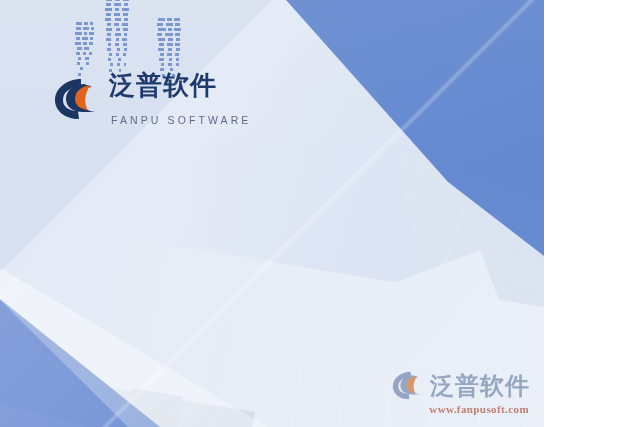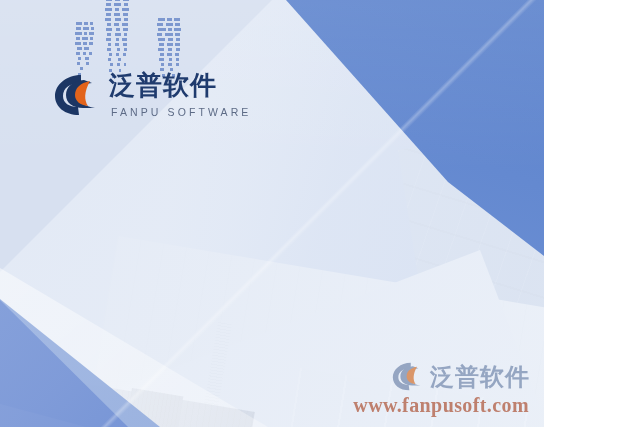--- a/index.html
+++ b/index.html
@@ -260,21 +260,21 @@
     font-weight: 700;
     font-size: 26px;
     letter-spacing: 1px;
     color: #1f3b6e;
   }
   .logo-en {
     font-family: "Liberation Sans", "DejaVu Sans", sans-serif;
     font-size: 10.5px;
     letter-spacing: 3.1px;
     color: #5d6b86;
-    margin-top: 9px;
+    margin-top: 17px;
     margin-left: 2px;
   }
 
   
   .headline {
     position: absolute;
     left: 42px;
     top: 186px;
     font-family: "Liberation Sans", "DejaVu Sans", sans-serif;
     font-weight: 700;
@@ -304,21 +304,21 @@
     font-family: "Liberation Sans", "DejaVu Sans", sans-serif;
     font-weight: 700;
     font-size: 24px;
     color: #8a9cbb;
     letter-spacing: 1px;
     line-height: 1;
   }
   .wm-url {
     font-family: "Liberation Serif", "DejaVu Serif", serif;
     font-weight: 700;
-    font-size: 20px;
+    font-size: 11px;
     color: #b9715c;
     letter-spacing: .4px;
     line-height: 1;
     margin-top: 4px;
     margin-right: 1px;
   }
 </style>
 </head>
 <body>
 

